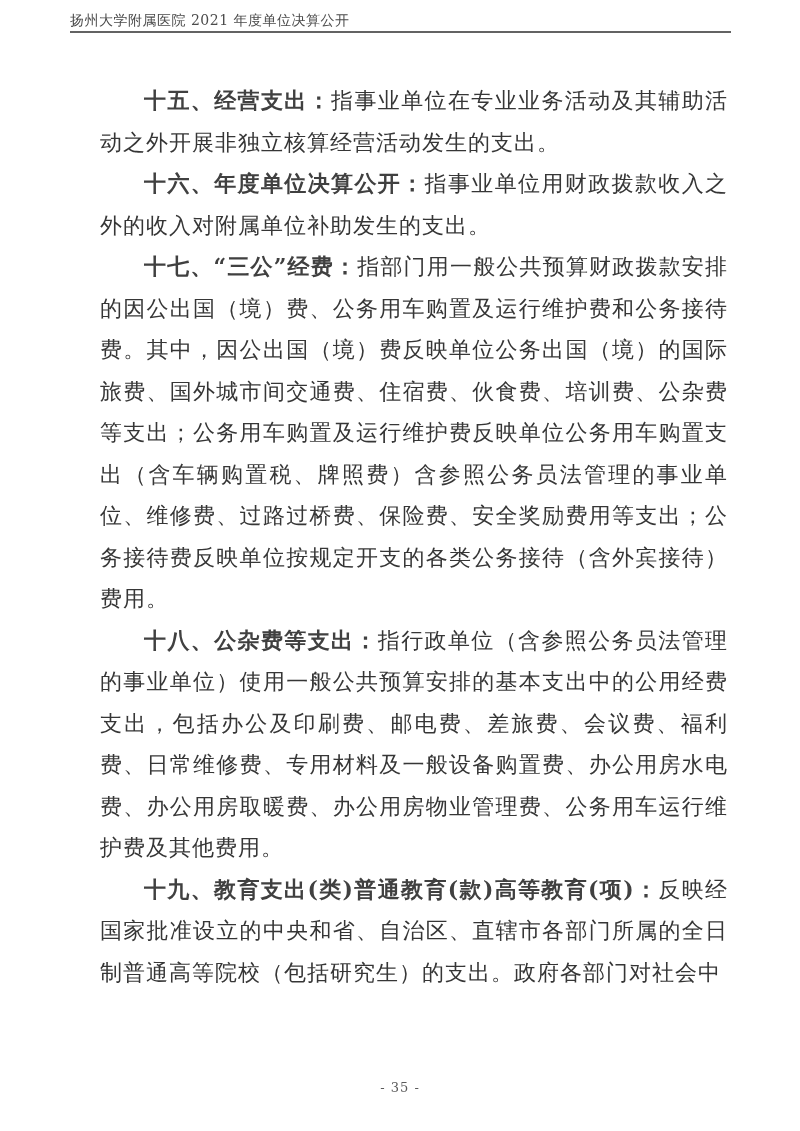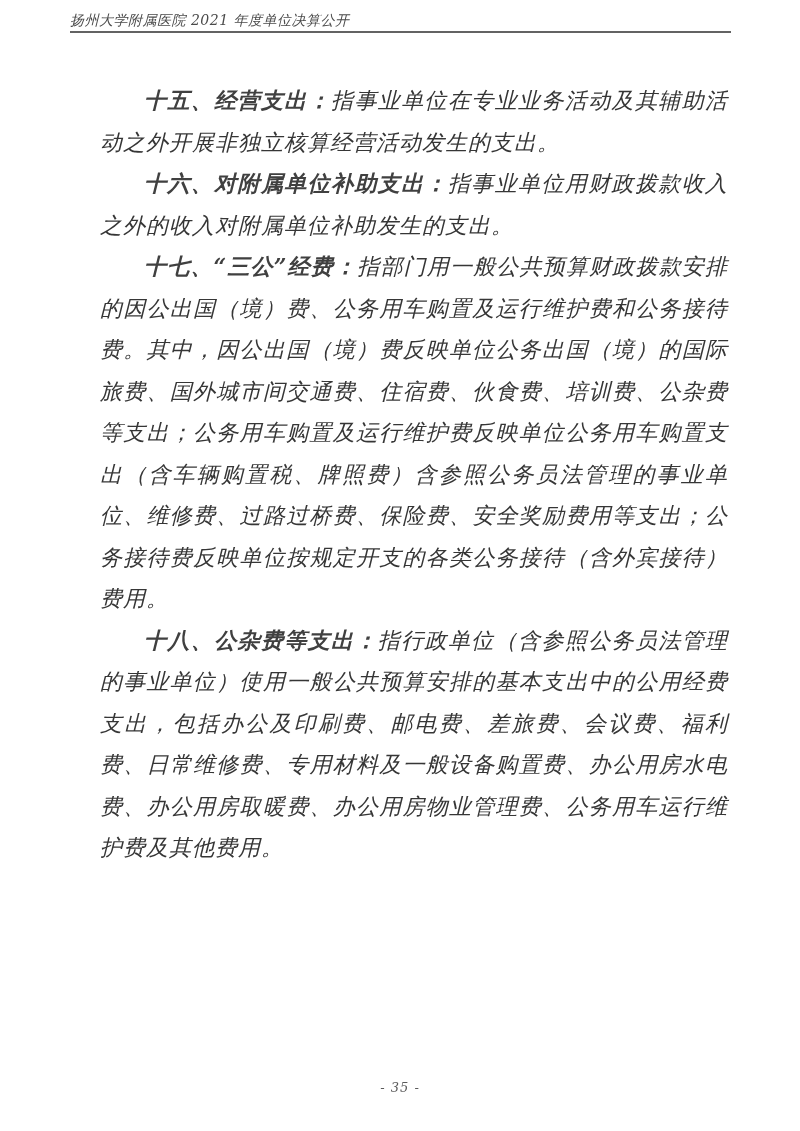--- a/index.html
+++ b/index.html
@@ -7,21 +7,20 @@
     padding: 0;
     background: #ffffff;
   }
   .page {
     position: relative;
     width: 796px;
     height: 1131px;
     background: #ffffff;
     overflow: hidden;
     font-family: "DejaVu Serif", "Liberation Serif", serif;
-    font-style: italic;
   }
   .header {
     position: absolute;
     left: 70px;
     top: 11px;
     width: 661px;
     font-size: 14px;
     line-height: 18px;
     color: #4a4a4a;
     letter-spacing: 0.5px;
@@ -74,26 +73,27 @@
 
   <div class="header">
     <span>扬州大学附属医院 2021 年度单位决算公开</span>
   </div>
   <div class="header-rule"></div>
 
   <div class="content">
 
     <p><span class="lead">十五、经营支出：</span><span>指事业单位在专业业务活动及其辅助活动之外开展非独立核算经营活动发生的支出。</span></p>
 
-    <p><span class="lead">十六、对附属单位补助支出：</span><span>指事业单位用财政拨款收入之外的收入对附属单位补助发生的支出。</span></p>
+    <p><span class="lead">十六、年度单位决算公开：</span><span>指事业单位用财政拨款收入之外的收入对附属单位补助发生的支出。</span></p>
 
     <p><span class="lead">十七、“三公”经费：</span><span>指部门用一般公共预算财政拨款安排的因公出国（境）费、公务用车购置及运行维护费和公务接待费。其中，因公出国（境）费反映单位公务出国（境）的国际旅费、国外城市间交通费、住宿费、伙食费、培训费、公杂费等支出；公务用车购置及运行维护费反映单位公务用车购置支出（含车辆购置税、牌照费）含参照公务员法管理的事业单位、维修费、过路过桥费、保险费、安全奖励费用等支出；公务接待费反映单位按规定开支的各类公务接待（含外宾接待）费用。</span></p>
 
     <p><span class="lead">十八、公杂费等支出：</span><span>指行政单位（含参照公务员法管理的事业单位）使用一般公共预算安排的基本支出中的公用经费支出，包括办公及印刷费、邮电费、差旅费、会议费、福利费、日常维修费、专用材料及一般设备购置费、办公用房水电费、办公用房取暖费、办公用房物业管理费、公务用车运行维护费及其他费用。</span></p>
 
+    <p><span class="lead">十九、教育支出(类)普通教育(款)高等教育(项)：</span><span>反映经国家批准设立的中央和省、自治区、直辖市各部门所属的全日制普通高等院校（包括研究生）的支出。政府各部门对社会中</span></p>
 
   </div>
 
   <div class="footer">
     <span>- 35 -</span>
   </div>
 
 </div>
 
 </body></html>

